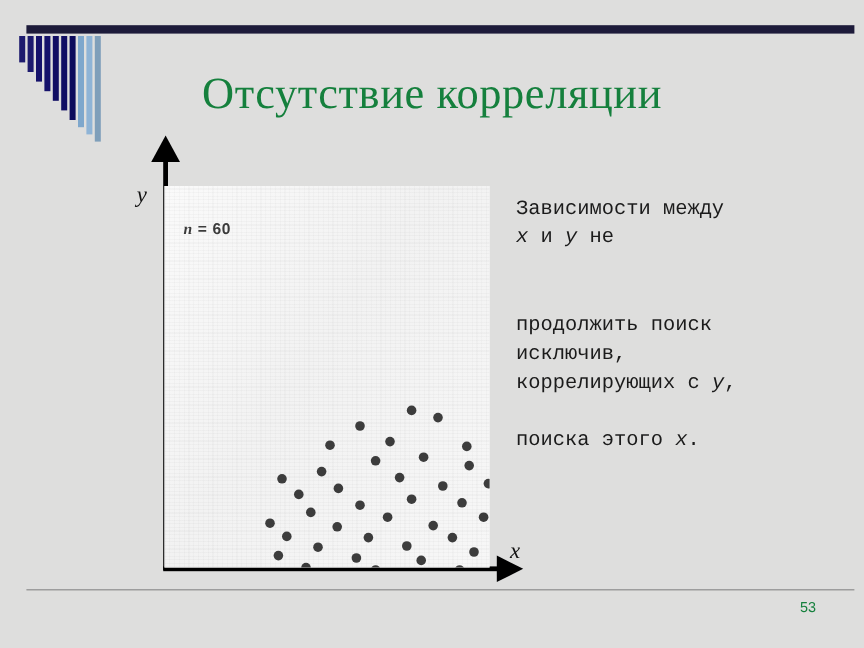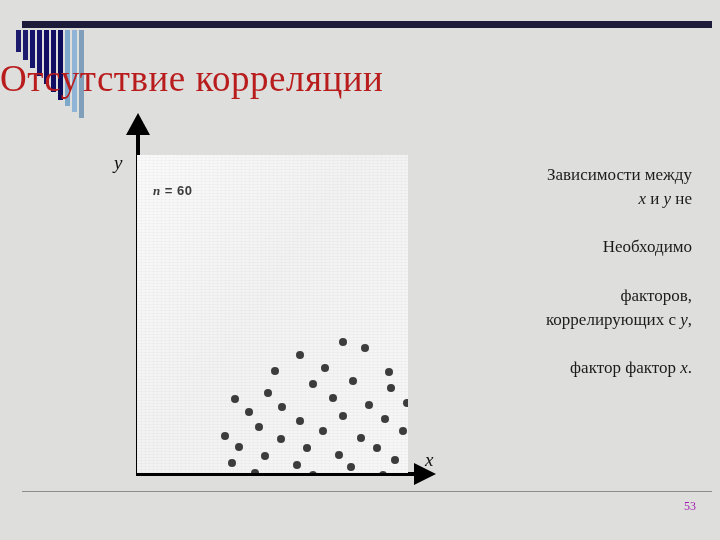--- a/index.html
+++ b/index.html
@@ -18,23 +18,24 @@
     background:#1d1b3a;
   }
 
   
   .bars{position:absolute;left:16px;top:30px;width:80px;height:78px;}
   .bars i{position:absolute;top:0;display:block;width:5px;}
 
   
   .title{
     position:absolute;left:0;top:60px;width:720px;
+    text-align:center;
     font-family:"Liberation Serif", serif;
     font-size:37px;
-    color:#b91c1c;
+    color:#15803d;
     letter-spacing:0.5px;
     line-height:1.05;
   }
 
   
   .axis-y-line{
     position:absolute;left:136px;top:128px;width:4px;height:347px;
     background:#000;
   }
   .axis-y-head{
@@ -89,38 +90,38 @@
   .panel .n-label em{font-family:"Liberation Serif",serif;font-style:italic;font-weight:bold;}
   .dot{
     position:absolute;
     width:8px;height:8px;border-radius:50%;
     background:#3c3c3c;
   }
 
   
   .body-text{
     position:absolute;left:430px;top:163px;width:262px;
-    text-align:right;
-    font-family:Liberation Serif, serif;
+    text-align:left;
+    font-family:Liberation Mono, monospace;
     font-size:17px;
     line-height:1.42;
     color:#1b1b1b;
   }
   .body-text em{font-style:italic;}
 
   
   .bottom-rule{
     position:absolute;left:22px;top:491px;width:690px;height:1px;
     background:#8d8d8d;
   }
   .page-num{
-    position:absolute;right:24px;top:499px;
-    font-family:Liberation Serif, serif;
+    position:absolute;right:40px;top:499px;
+    font-family:Liberation Sans, sans-serif;
     font-size:12px;
-    color:#a21caf;
+    color:#15803d;
   }
 </style>
 </head>
 <body>
 
 <div class="slide">
 
   <div class="top-rule"></div>
 
   <div class="bars" id="decor-bars">
@@ -189,24 +190,24 @@
         <span class="dot" style="left: 210px; top: 308px; width: 8px; height: 8px; background: rgb(60, 60, 60);"></span>
         <span class="dot" style="left: 172px; top: 316px; width: 8px; height: 8px; background: rgb(60, 60, 60);"></span>
         <span class="dot" style="left: 242px; top: 316px; width: 8px; height: 8px; background: rgb(60, 60, 60);"></span>
       </div>
   </div>
 
   <div class="body-text">
     <span>Зависимости между</span><br>
     <em>x</em><span> и </span><em>y</em><span> не</span><br>
     <br>
-    <span>Необходимо</span><br>
     <br>
-    <span>факторов,</span><br>
+    <span>продолжить поиск</span><br>
+    <span>исключив,</span><br>
     <span>коррелирующих с </span><em>y</em><span>,</span><br>
     <br>
-    <span>фактор фактор </span><em>x</em><span>.</span>
+    <span>поиска этого </span><em>x</em><span>.</span>
   </div>
 
   <div class="bottom-rule"></div>
   <div class="page-num">53</div>
 
 </div>
 
 </body></html>

